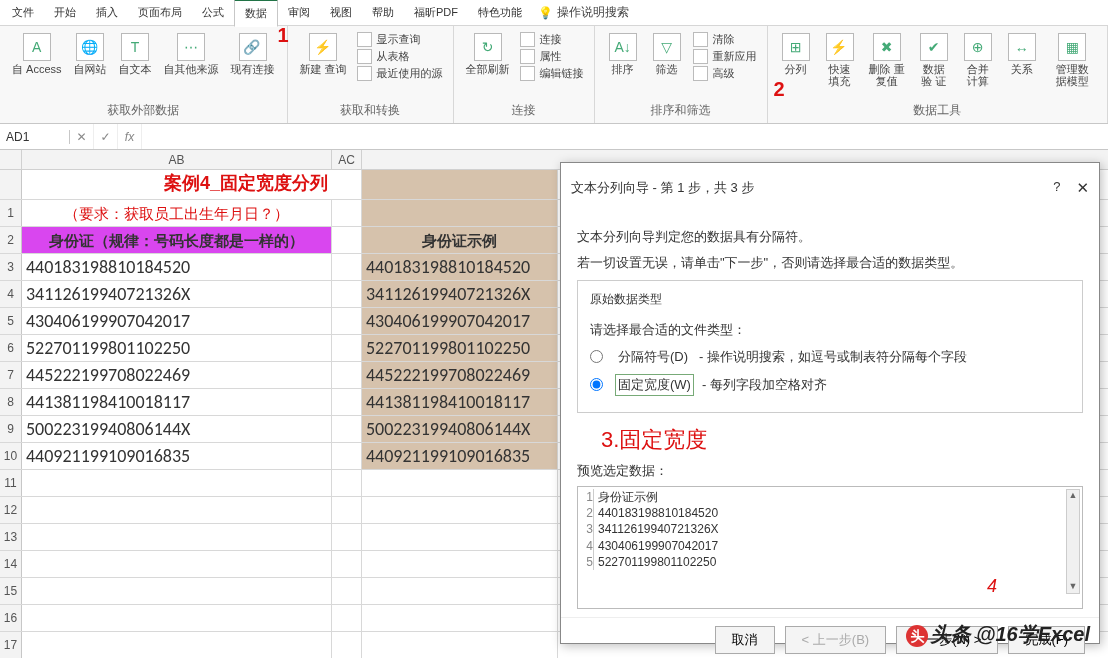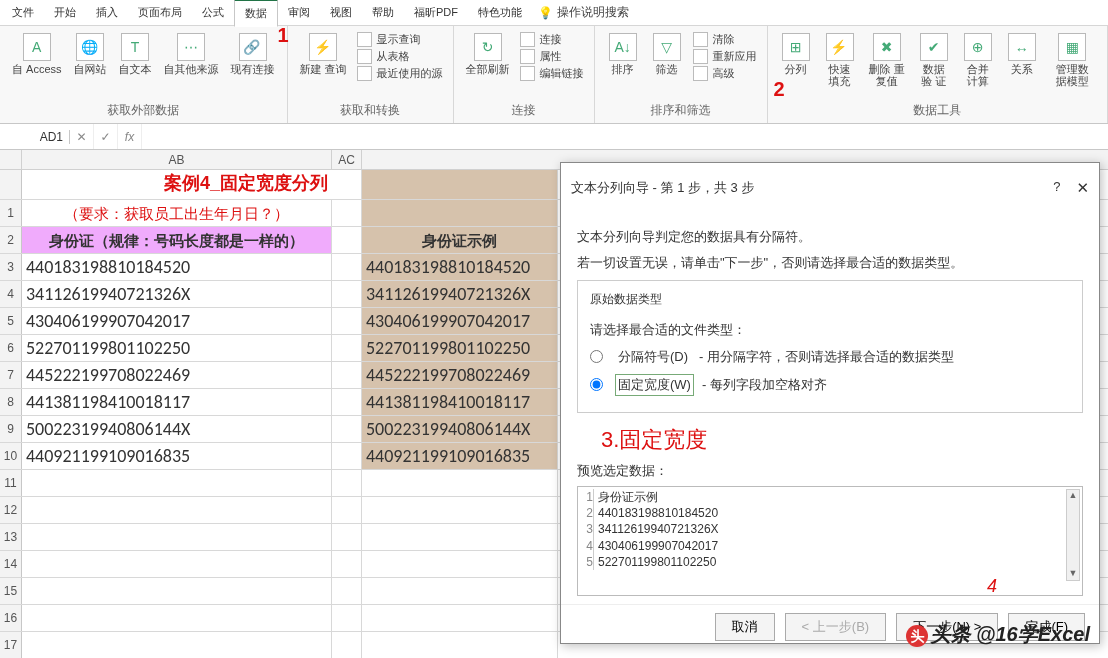--- a/index.html
+++ b/index.html
@@ -16,60 +16,60 @@
 .group-label { text-align:center; font-size:12px; color:#666; padding:2px 0 4px; }
 .rbutton { display:flex; flex-direction:column; align-items:center; justify-content:flex-start; gap:2px; padding:3px 4px; min-width:40px; cursor:pointer; }
 .rbutton .ic { width:28px; height:28px; border:1px solid #b9b9b9; background:#fff; display:flex; align-items:center; justify-content:center; font-size:14px; color:#4a7; }
 .rbutton .lbl { font-size:11px; color:#444; text-align:center; line-height:1.1; }
 .rlines { display:flex; flex-direction:column; gap:2px; padding:2px; }
 .rline { display:flex; align-items:center; gap:5px; font-size:11px; color:#444; white-space:nowrap; }
 .rline .miniic { width:15px; height:15px; border:1px solid #bbb; background:#fff; }
 .anno { position:absolute; color:#d11; font-size:20px; font-weight:bold; }
 
 .formula-bar { display:flex; align-items:center; border-bottom:1px solid #c7c7c7; height:26px; background:#fff; }
-.name-box { width:70px; padding:0 6px; border-right:1px solid #c7c7c7; text-align:right; }
+.name-box { width:70px; padding:0 6px; border-right:1px solid #c7c7c7; text-align:left; }
 .fb-btn { width:24px; text-align:center; color:#888; border-right:1px solid #eee; height:100%; line-height:26px; }
 .fb-input { flex:1; padding:0 6px; }
 
 .grid { position:relative; }
 .col-headers { display:flex; background:#f3f3f3; border-bottom:1px solid #d0d0d0; height:20px; }
 .rowhead-spacer { width:22px; border-right:1px solid #d0d0d0; background:#f3f3f3; }
 .colh { border-right:1px solid #d0d0d0; text-align:center; font-size:12px; color:#555; line-height:20px; }
 .col-AB { width:310px; }
 .col-AC { width:30px; }
 .col-AD { width:196px; }
 
 .rows { }
 .row { display:flex; height:27px; border-bottom:1px solid #d8d8d8; }
 .row .rh { width:22px; background:#f3f3f3; border-right:1px solid #c7c7c7; text-align:center; font-size:12px; color:#555; line-height:27px; }
 .cell { border-right:1px solid #d8d8d8; padding:0 4px; line-height:27px; font-size:16px; overflow:hidden; white-space:nowrap; }
 .title-red { color:#d11; font-weight:bold; text-align:right; font-size:18px; background:#fff; }
 .subtitle-red { color:#d11; text-align:center; font-size:15px; background:#fff; }
-.hdr-grey { background:#f0abfc; font-weight:bold; text-align:center; font-size:15px; }
+.hdr-grey { background:#d946ef; font-weight:bold; text-align:center; font-size:15px; }
 .id-cell { font-family:Calibri,Arial,sans-serif; font-size:18px; }
 .col-AD-cell { background:#d6c2ac; }
 .col-AD-hdr { background:#d6c2ac; font-weight:bold; text-align:center; font-size:15px; }
 .sel { background:#e0e0e0; }
 
 .dialog { position:absolute; left:560px; top:162px; width:540px; height:482px; background:#fff; border:1px solid #888; box-shadow:2px 2px 10px rgba(0,0,0,.25); }
 .dlg-title { display:flex; align-items:flex-start; padding:16px 10px; font-size:13px; }
 .dlg-title .t { flex:1; }
 .dlg-title .q { margin-right:16px; cursor:pointer; }
 .dlg-title .x { cursor:pointer; font-size:15px; }
 .dlg-body { padding:8px 16px; font-size:13px; }
 .dlg-body p { margin:6px 0; line-height:1.5; }
 .fieldset { border:1px solid #ccc; margin:8px 0 12px; padding:10px 12px; }
 .fieldset .legend { margin:-18px 0 6px -4px; background:#fff; display:inline-block; padding:0 4px; font-size:12px; }
 .radio-row { display:flex; align-items:center; gap:8px; margin:6px 0; font-size:13px; }
 .radio-row input { margin-right:4px; }
 .radio-lbl { border:1px solid transparent; padding:1px 2px; }
 .radio-lbl.boxed { border:1px solid #7a7; }
 .radio-desc { color:#333; }
 .anno-dlg { color:#d11; font-size:22px; margin:6px 0 6px 24px; }
-.preview { border:1px solid #bbb; height:110px; padding:2px 4px; font-family:Consolas,monospace; font-size:12px; overflow:auto; position:relative; }
+.preview { border:1px solid #bbb; height:123px; padding:2px 4px; font-family:Consolas,monospace; font-size:12px; overflow:auto; position:relative; }
 .preview .ln { white-space:pre; line-height:1.35; }
 .preview .num { color:#888; display:inline-block; width:12px; border-right:1px solid #ccc; margin-right:4px; text-align:right; }
 .preview-scroll { position:absolute; right:2px; top:2px; bottom:14px; width:14px; background:#f0f0f0; border:1px solid #ccc; }
 .preview-scroll .up,.preview-scroll .dn{height:12px;text-align:center;font-size:9px;color:#666;}
 .dlg-buttons { display:flex; gap:10px; justify-content:flex-end; padding:8px 14px; border-top:1px solid #eee; }
 .dlg-btn { border:1px solid #aaa; background:#f4f4f4; padding:4px 16px; font-size:13px; cursor:pointer; }
 .dlg-btn.disabled { color:#aaa; }
 .anno-4 { position:absolute; right:102px; bottom:46px; color:#d11; font-size:18px; font-style:italic; }
 
 .watermark { position:absolute; right:18px; bottom:10px; font-size:20px; font-weight:bold; color:#222; font-style:italic; }
@@ -375,21 +375,21 @@
   </div>
   <div class="dlg-body">
     <p>文本分列向导判定您的数据具有分隔符。</p>
     <p>若一切设置无误，请单击"下一步"，否则请选择最合适的数据类型。</p>
     <div class="fieldset">
       <div class="legend">原始数据类型</div>
       <p>请选择最合适的文件类型：</p>
       <div class="radio-row">
         <input type="radio" name="dt" style="">
         <span class="radio-lbl">分隔符号(D)</span>
-        <span class="radio-desc">- 用分隔字符，否则请选择最合适的数据类型</span>
+        <span class="radio-desc">- 操作说明搜索，如逗号或制表符分隔每个字段</span>
       </div>
       <div class="radio-row">
         <input type="radio" name="dt" checked="" style="">
         <span class="radio-lbl boxed">固定宽度(W)</span>
         <span class="radio-desc">- 每列字段加空格对齐</span>
       </div>
     </div>
     <div class="anno-dlg">3.固定宽度</div>
     <p>预览选定数据：</p>
     <div class="preview">

